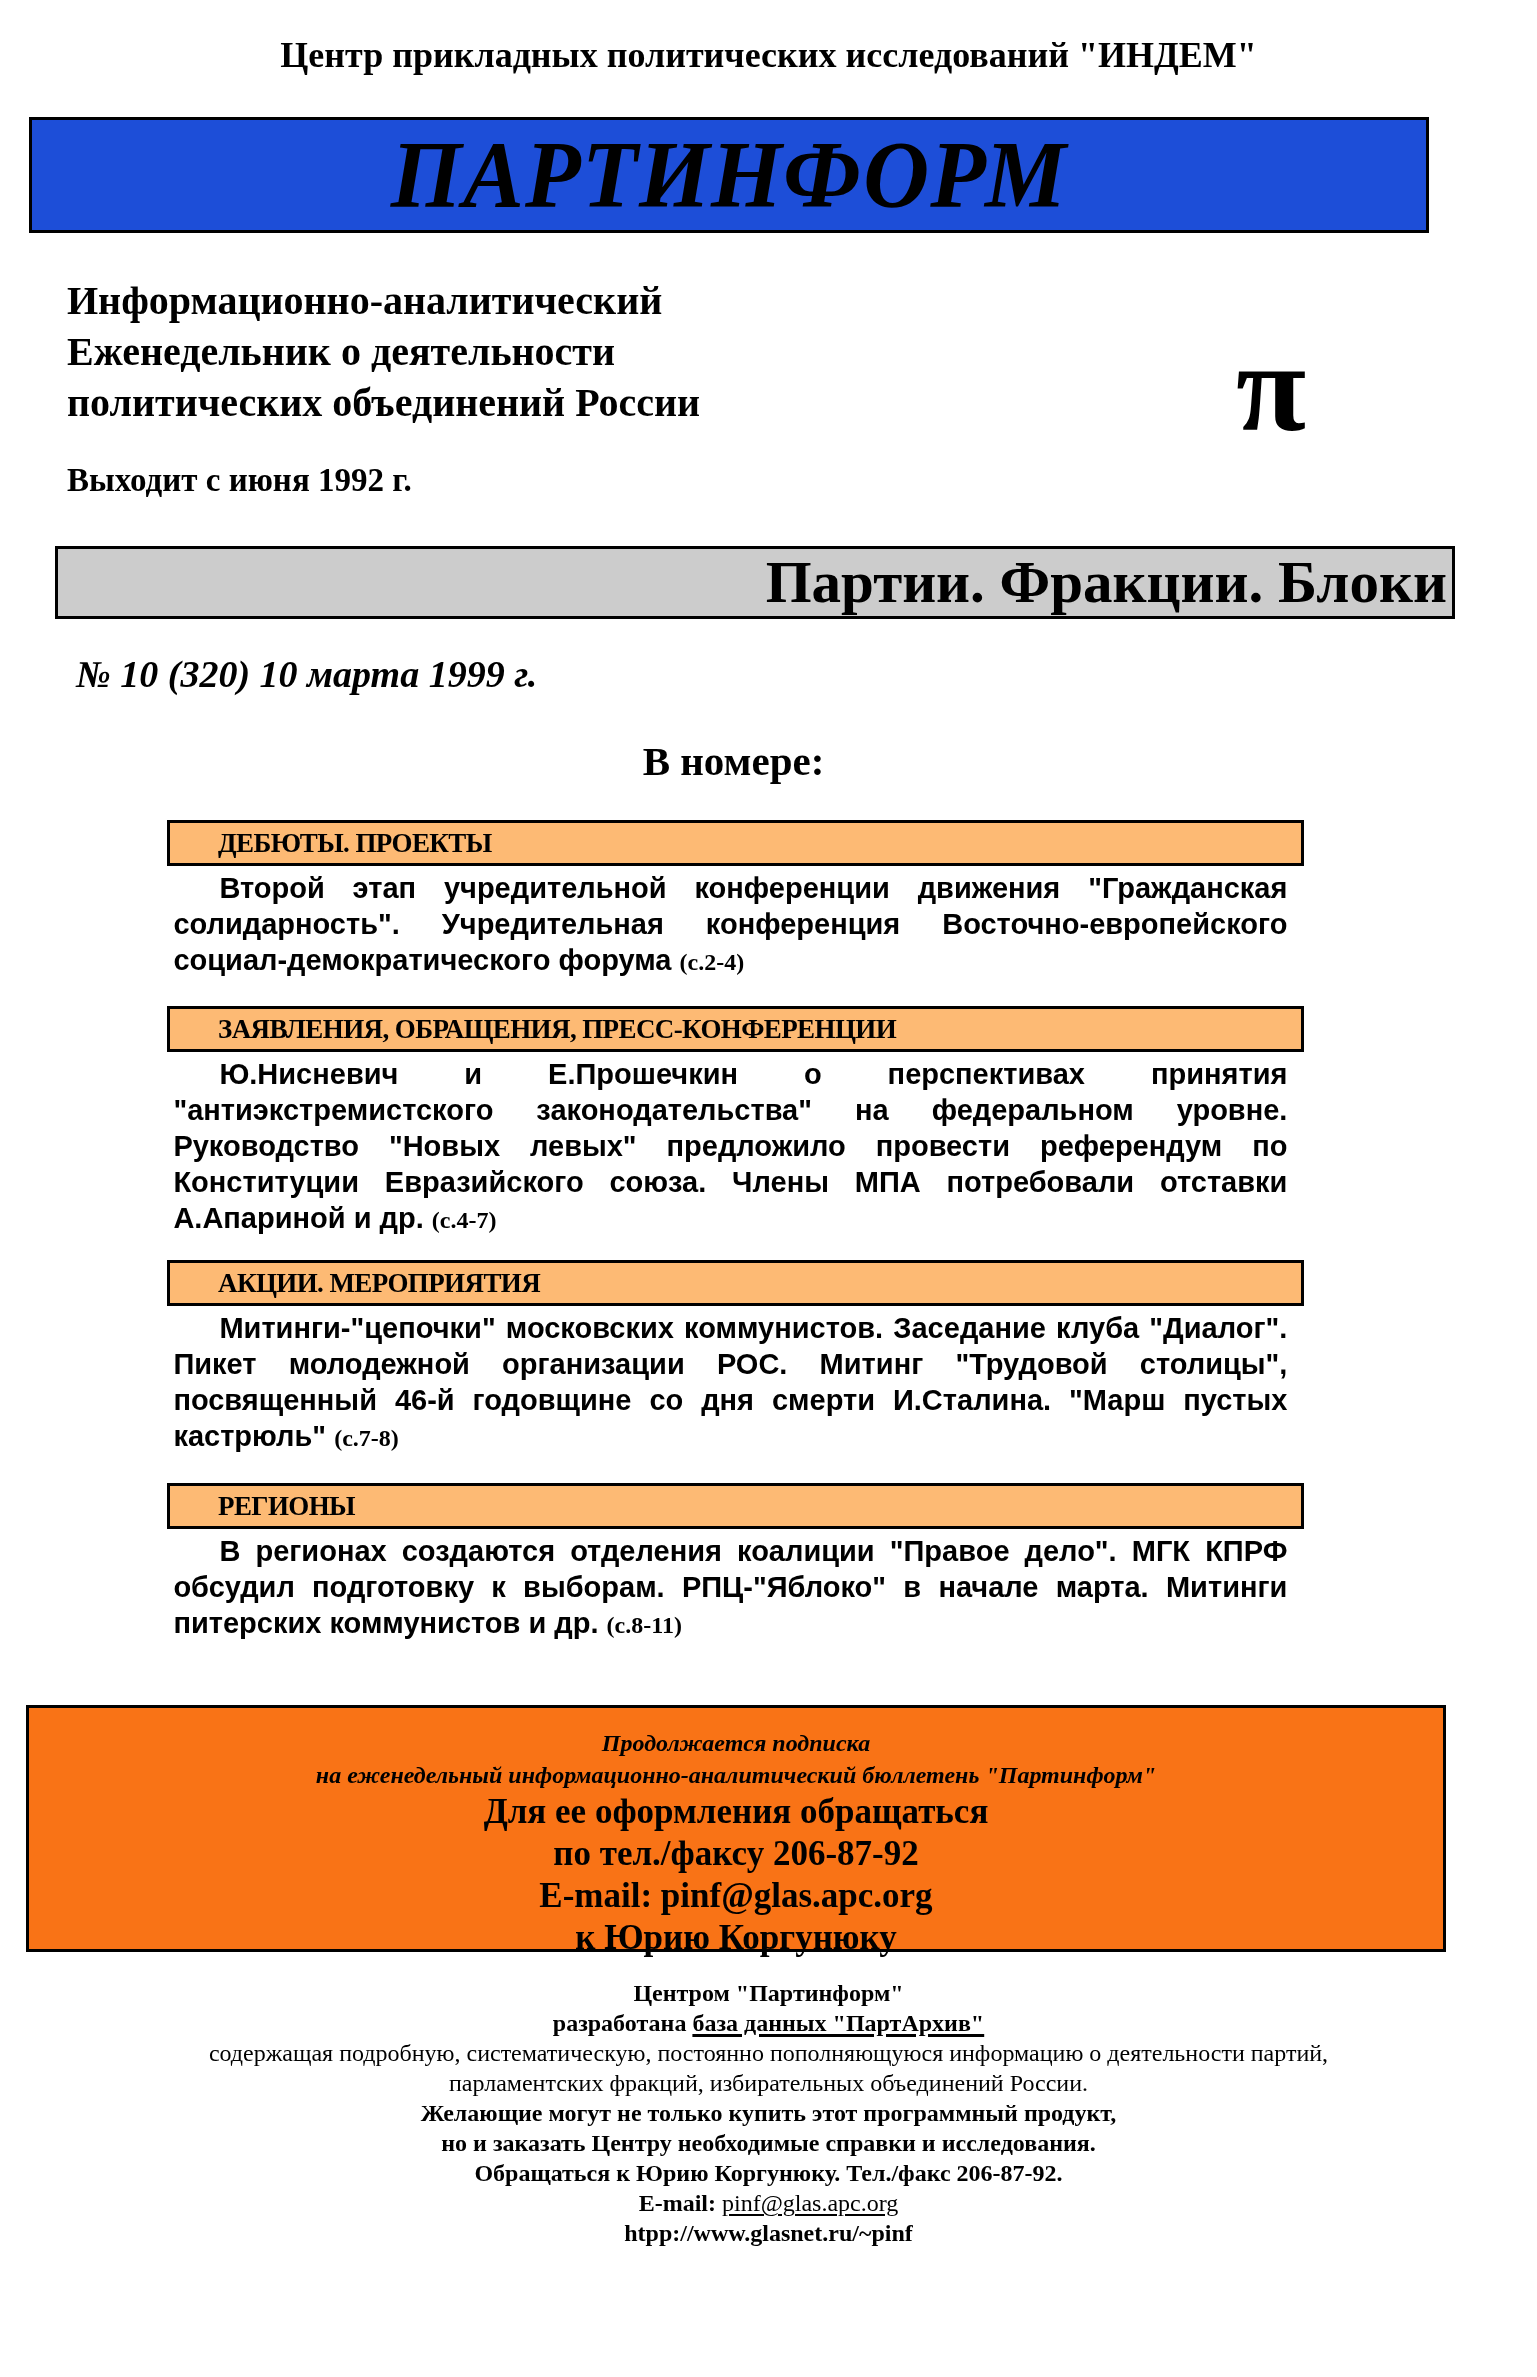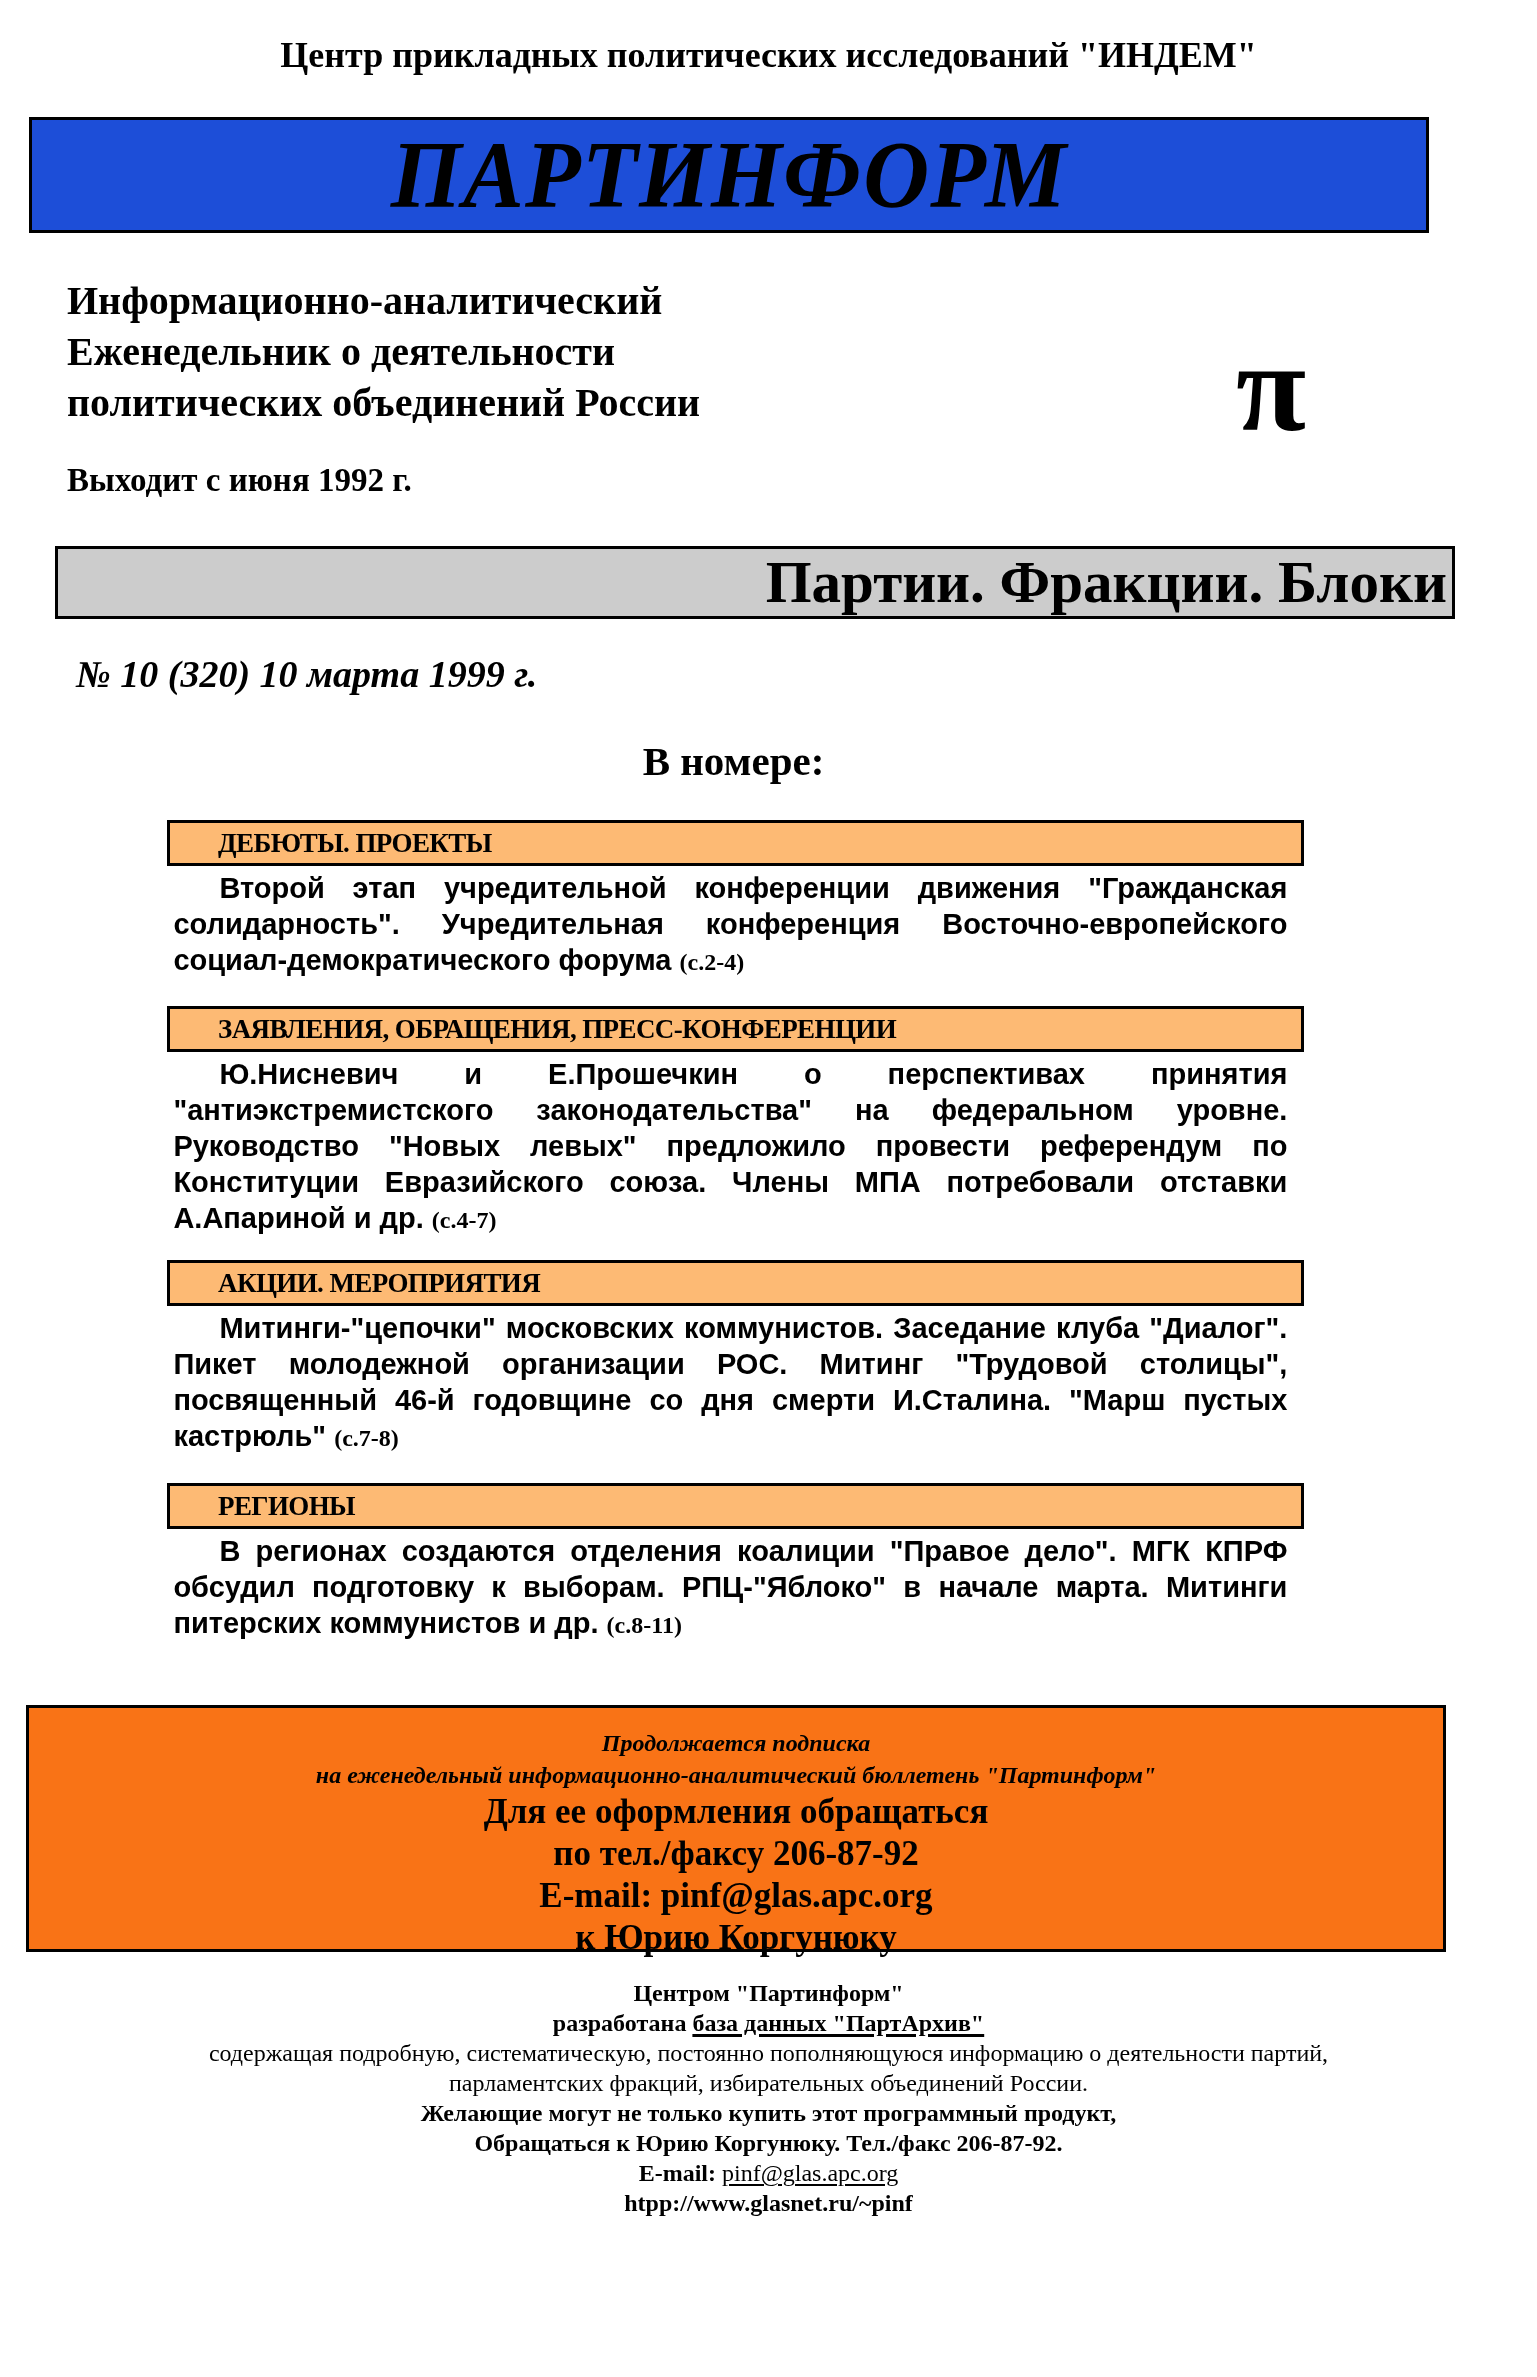--- a/index.html
+++ b/index.html
@@ -158,19 +158,20 @@
 </div>
 
 <div class="abs footer serif">
   <div class="bold">Центром "Партинформ"</div>
   <div class="bold">
     <span>разработана </span><span class="u">база данных "ПартАрхив"</span>
   </div>
   <div class="plain">содержащая подробную, систематическую, постоянно пополняющуюся информацию о деятельности партий,</div>
   <div class="plain">парламентских фракций, избирательных объединений России.</div>
   <div class="bold">Желающие могут не только купить этот программный продукт,</div>
+  <div class="bold">но и заказать Центру необходимые справки и исследования.</div>
   <div class="bold">Обращаться к Юрию Коргунюку. Тел./факс 206-87-92.</div>
   <div class="bold">
     <span>E-mail: </span><span class="link">pinf@glas.apc.org</span>
   </div>
   <div class="bold">htpp://www.glasnet.ru/~pinf</div>
 </div>
 
 
 </body></html>

